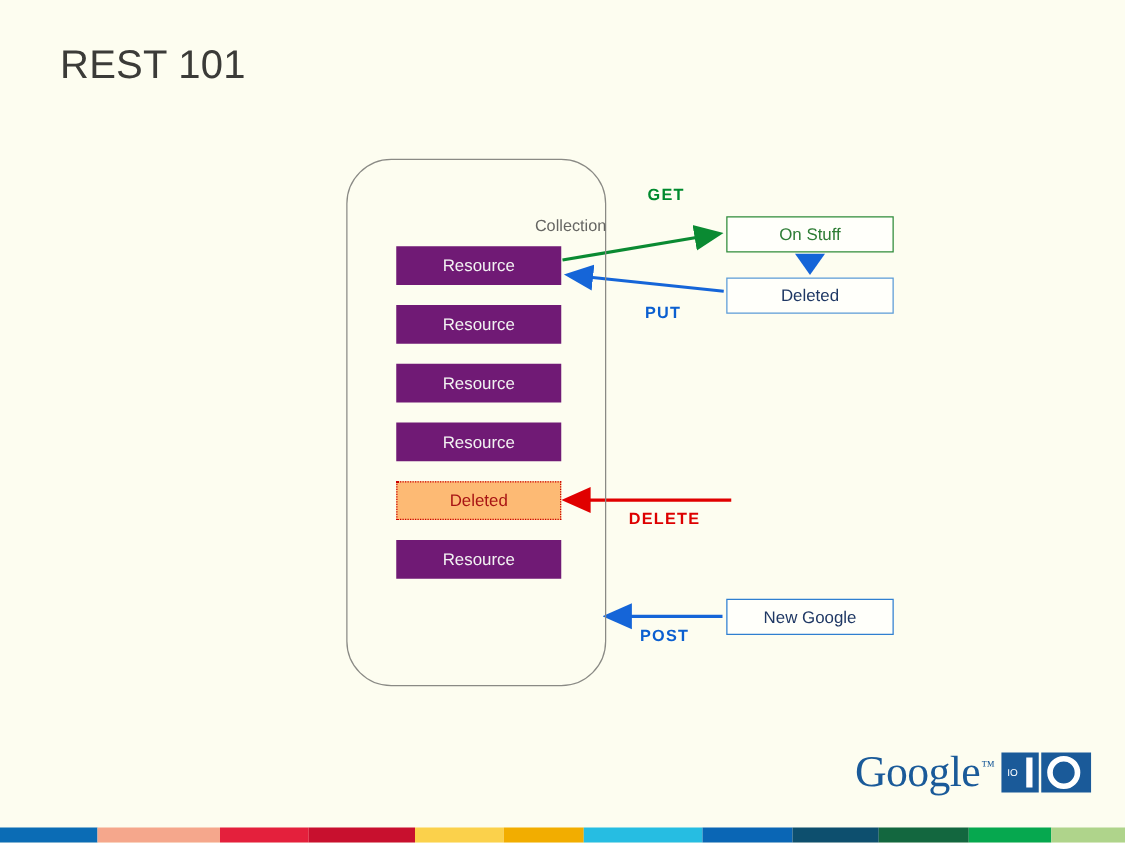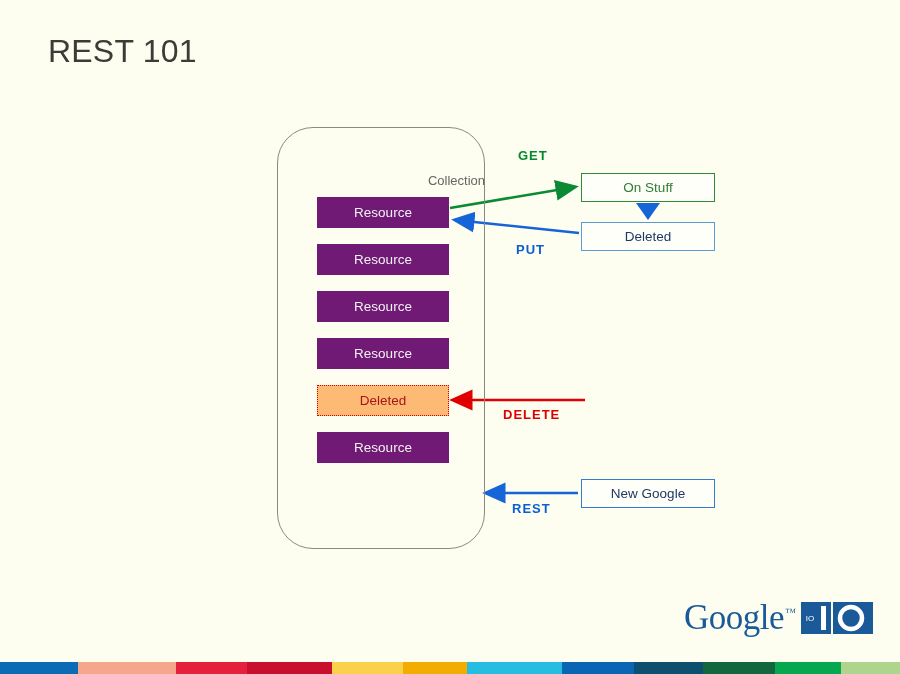--- a/index.html
+++ b/index.html
@@ -232,21 +232,21 @@
         <div class="resource-box" style="top: 432px;">Resource</div>
       </div>
 
     <div class="side-box" id="box-on-client">On Stuff</div>
     <div class="side-box" id="box-modified">Deleted</div>
     <div class="side-box" id="box-new-stuff">New Google</div>
 
     <div class="verb-label" id="verb-get">GET</div>
     <div class="verb-label" id="verb-put">PUT</div>
     <div class="verb-label" id="verb-delete">DELETE</div>
-    <div class="verb-label" id="verb-post">REST</div>
+    <div class="verb-label" id="verb-post">POST</div>
   </div>
 
   <div id="google-io-logo">
     <span id="google-wordmark"><span>Google</span><span id="google-tm">™</span></span>
     <span id="io-badge">
       <svg width="72" height="36" viewBox="0 0 72 36">
         <rect x="0" y="2" width="30" height="32" fill="#1a5a99"></rect>
         <rect x="32" y="2" width="40" height="32" fill="#1a5a99"></rect>
         <rect x="20" y="6" width="5" height="24" fill="#ffffff"></rect>
         <circle cx="50" cy="18" r="11" fill="none" stroke="#ffffff" stroke-width="4.5"></circle>

